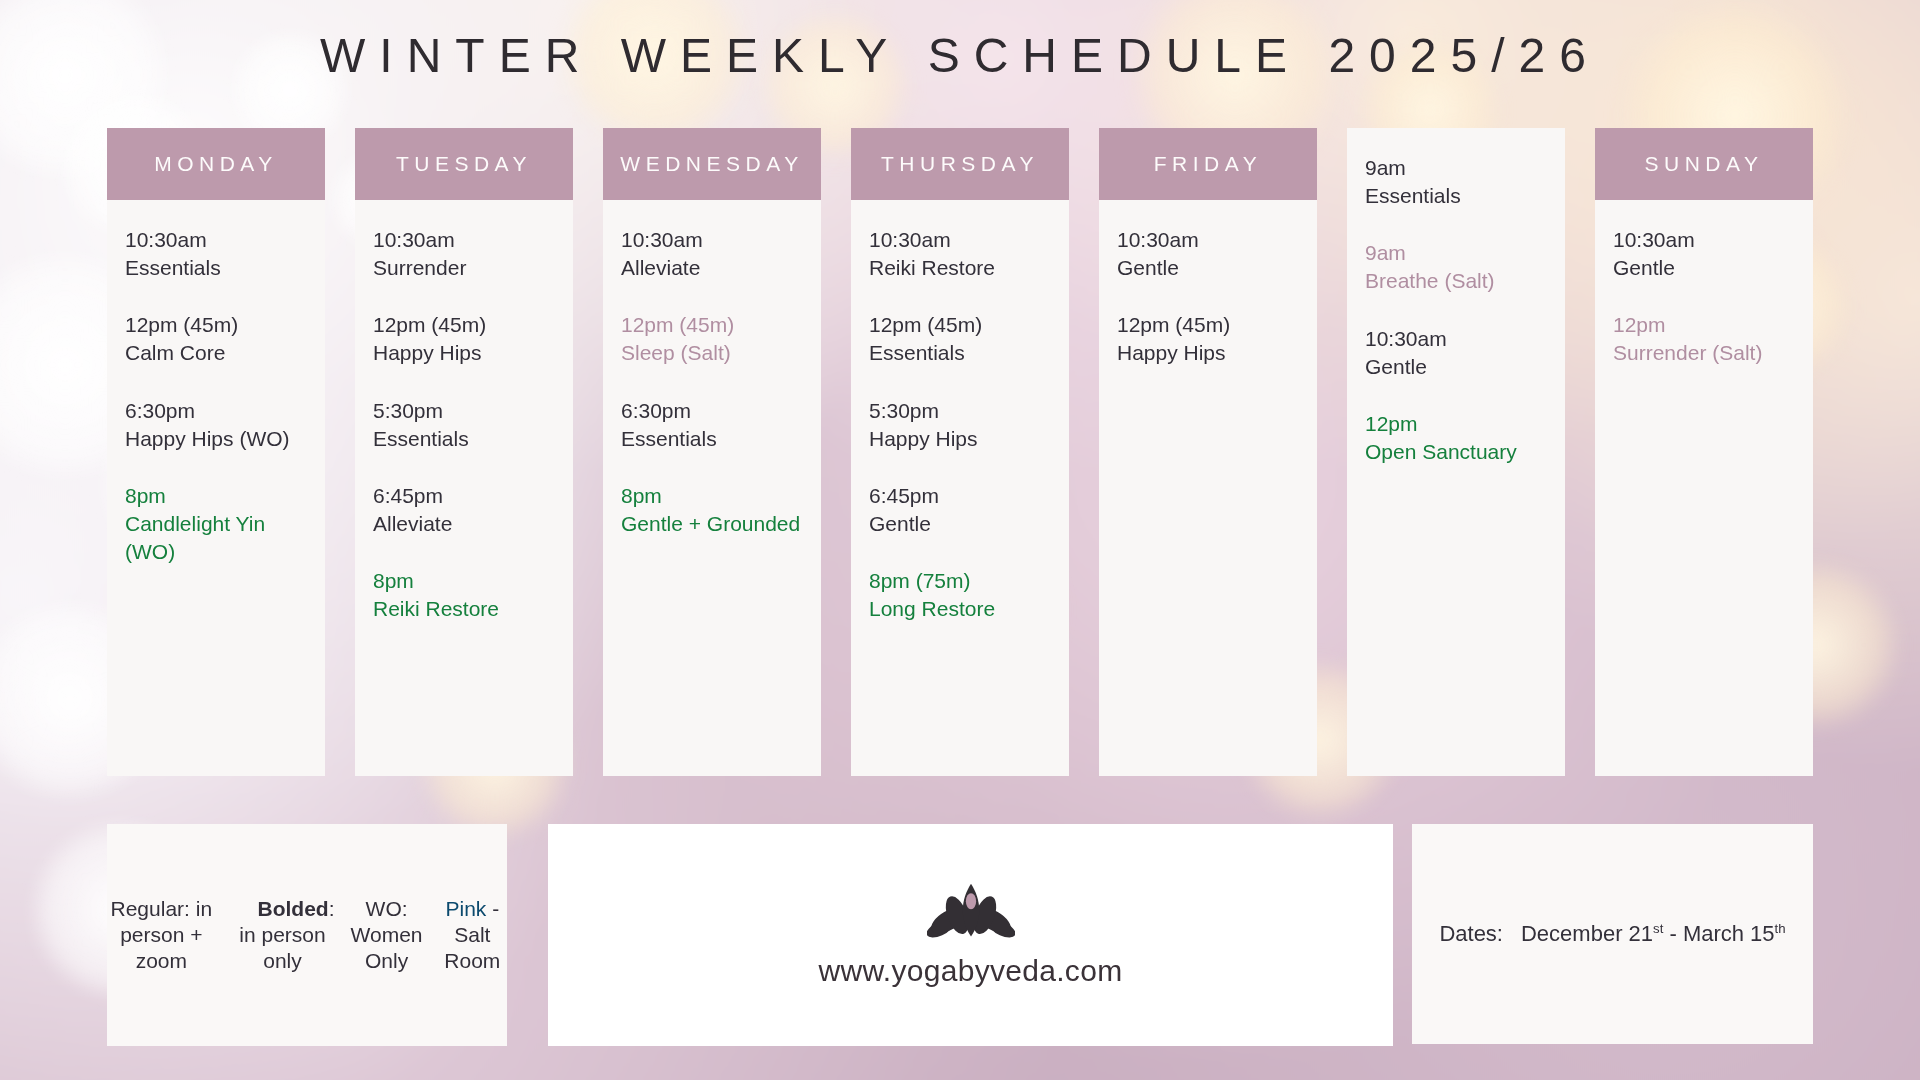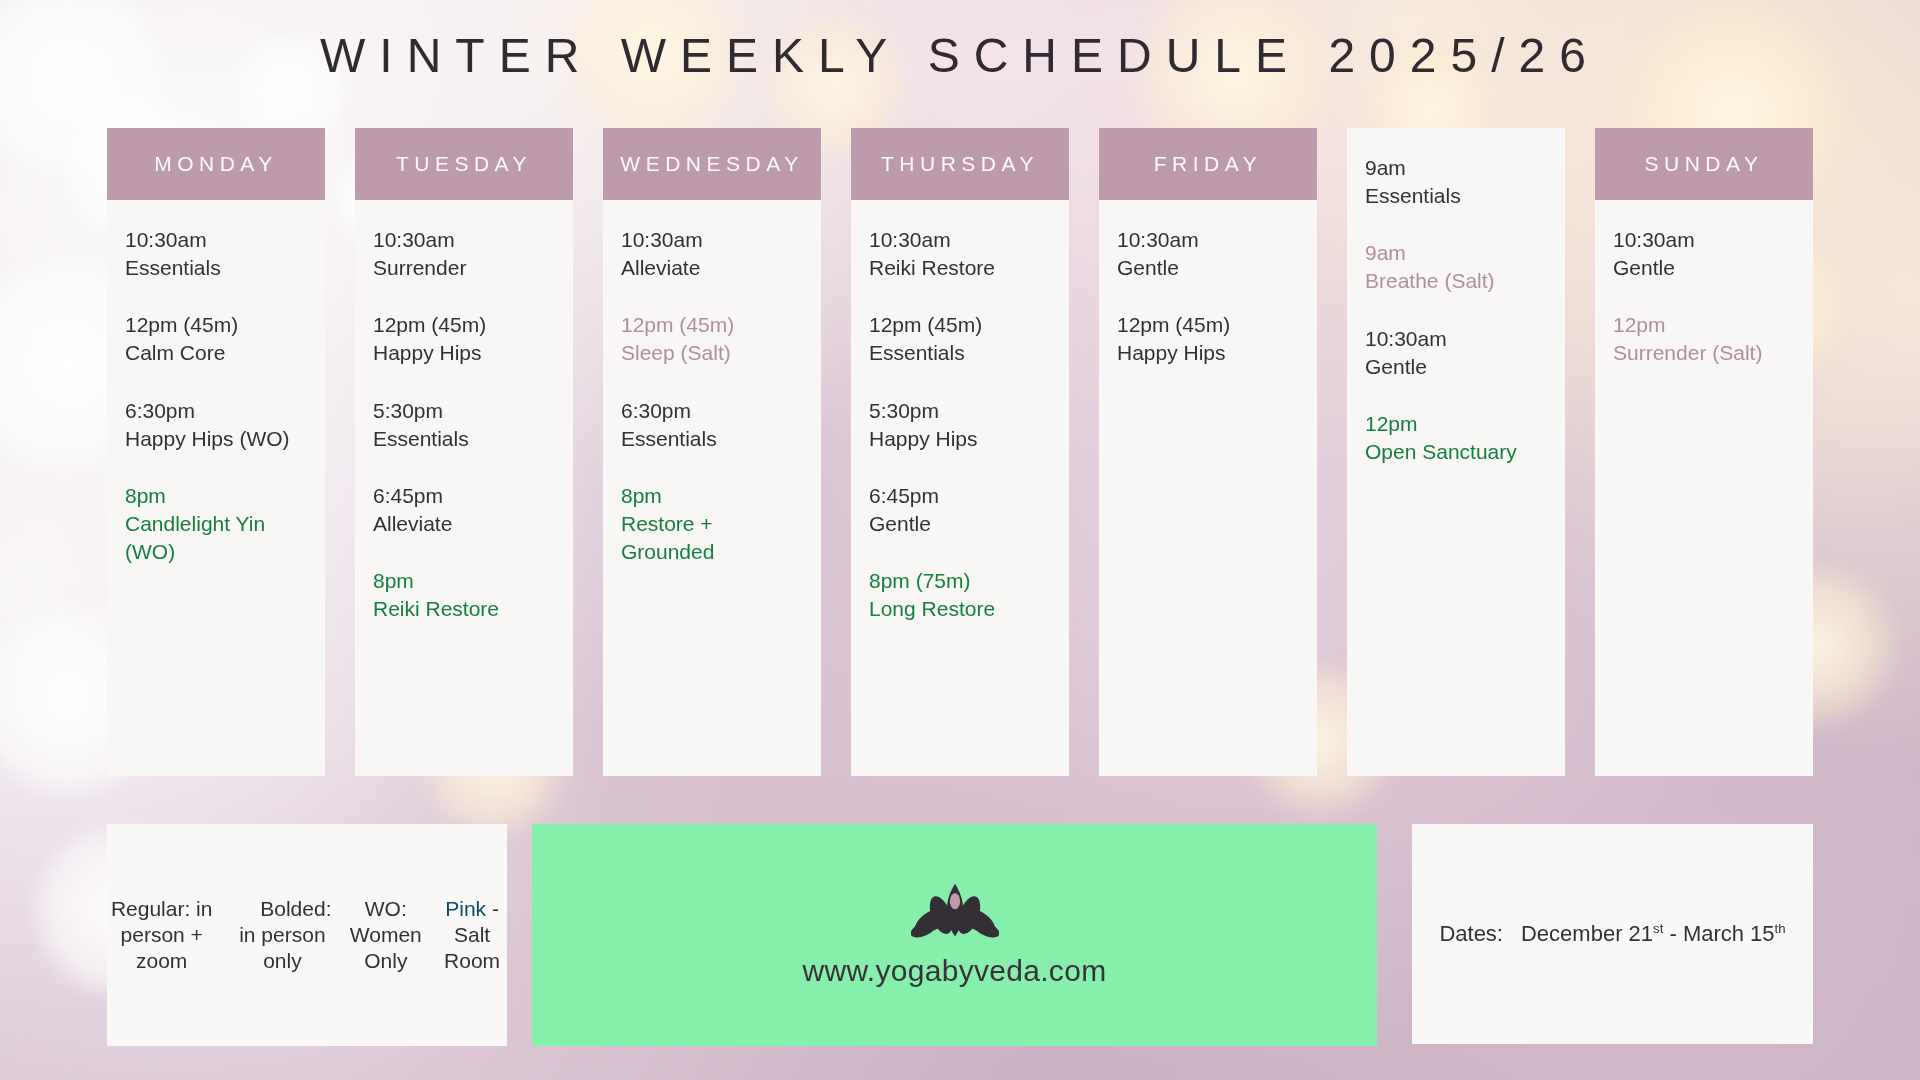--- a/index.html
+++ b/index.html
@@ -72,26 +72,26 @@
   .cls.bold .t, .cls.bold .n { font-weight:400; color:#15803d; }
   .cls.salt .t, .cls.salt .n { color:#b08ea1; }
 
   
   #legend {
     position:absolute; left:107px; top:824px; width:400px; height:222px;
     background:#faf8f7; display:flex; flex-direction:row;
     align-items:center; justify-content:center; gap:14px;
   }
   .leg-line { font-size:21px; color:#33303a; text-align:center; line-height:1.25; }
-  .leg-line b { font-weight:400;margin-left:27px; }
+  .leg-line b { font-weight:700;margin-left:27px; }
   .leg-line .pink { color:#0c4a6e; }
 
   #brand {
-    position:absolute; left:532px; top:824px; width:845px; height:222px;
-    background:#86efac; display:flex; flex-direction:column;
+    position:absolute; left:548px; top:824px; width:845px; height:222px;
+    background:#ffffff; display:flex; flex-direction:column;
     align-items:center; justify-content:center; gap:10px;
   }
   #lotus { width:88px; height:62px; display:block; }
   #site { font-size:30px; color:#3a3238; letter-spacing:0.3px; }
 
   #dates {
     position:absolute; left:1412px; top:824px; width:401px; height:220px;
     background:#faf8f7; display:flex; flex-direction:row;
     align-items:center; justify-content:center; gap:18px;
   }
@@ -186,21 +186,21 @@
           <div class="cls salt">
             <span class="t">12pm (45m)</span>
             <span class="n">Sleep (Salt)</span>
           </div>
           <div class="cls">
             <span class="t">6:30pm</span>
             <span class="n">Essentials</span>
           </div>
           <div class="cls bold">
             <span class="t">8pm</span>
-            <span class="n">Restore + Grounded</span>
+            <span class="n">Gentle + Grounded</span>
           </div>
         </div>
       </div>
       <div class="day-col">
         <div class="day-head">THURSDAY</div>
         <div class="day-body">
           <div class="cls">
             <span class="t">10:30am</span>
             <span class="n">Reiki Restore</span>
           </div>

